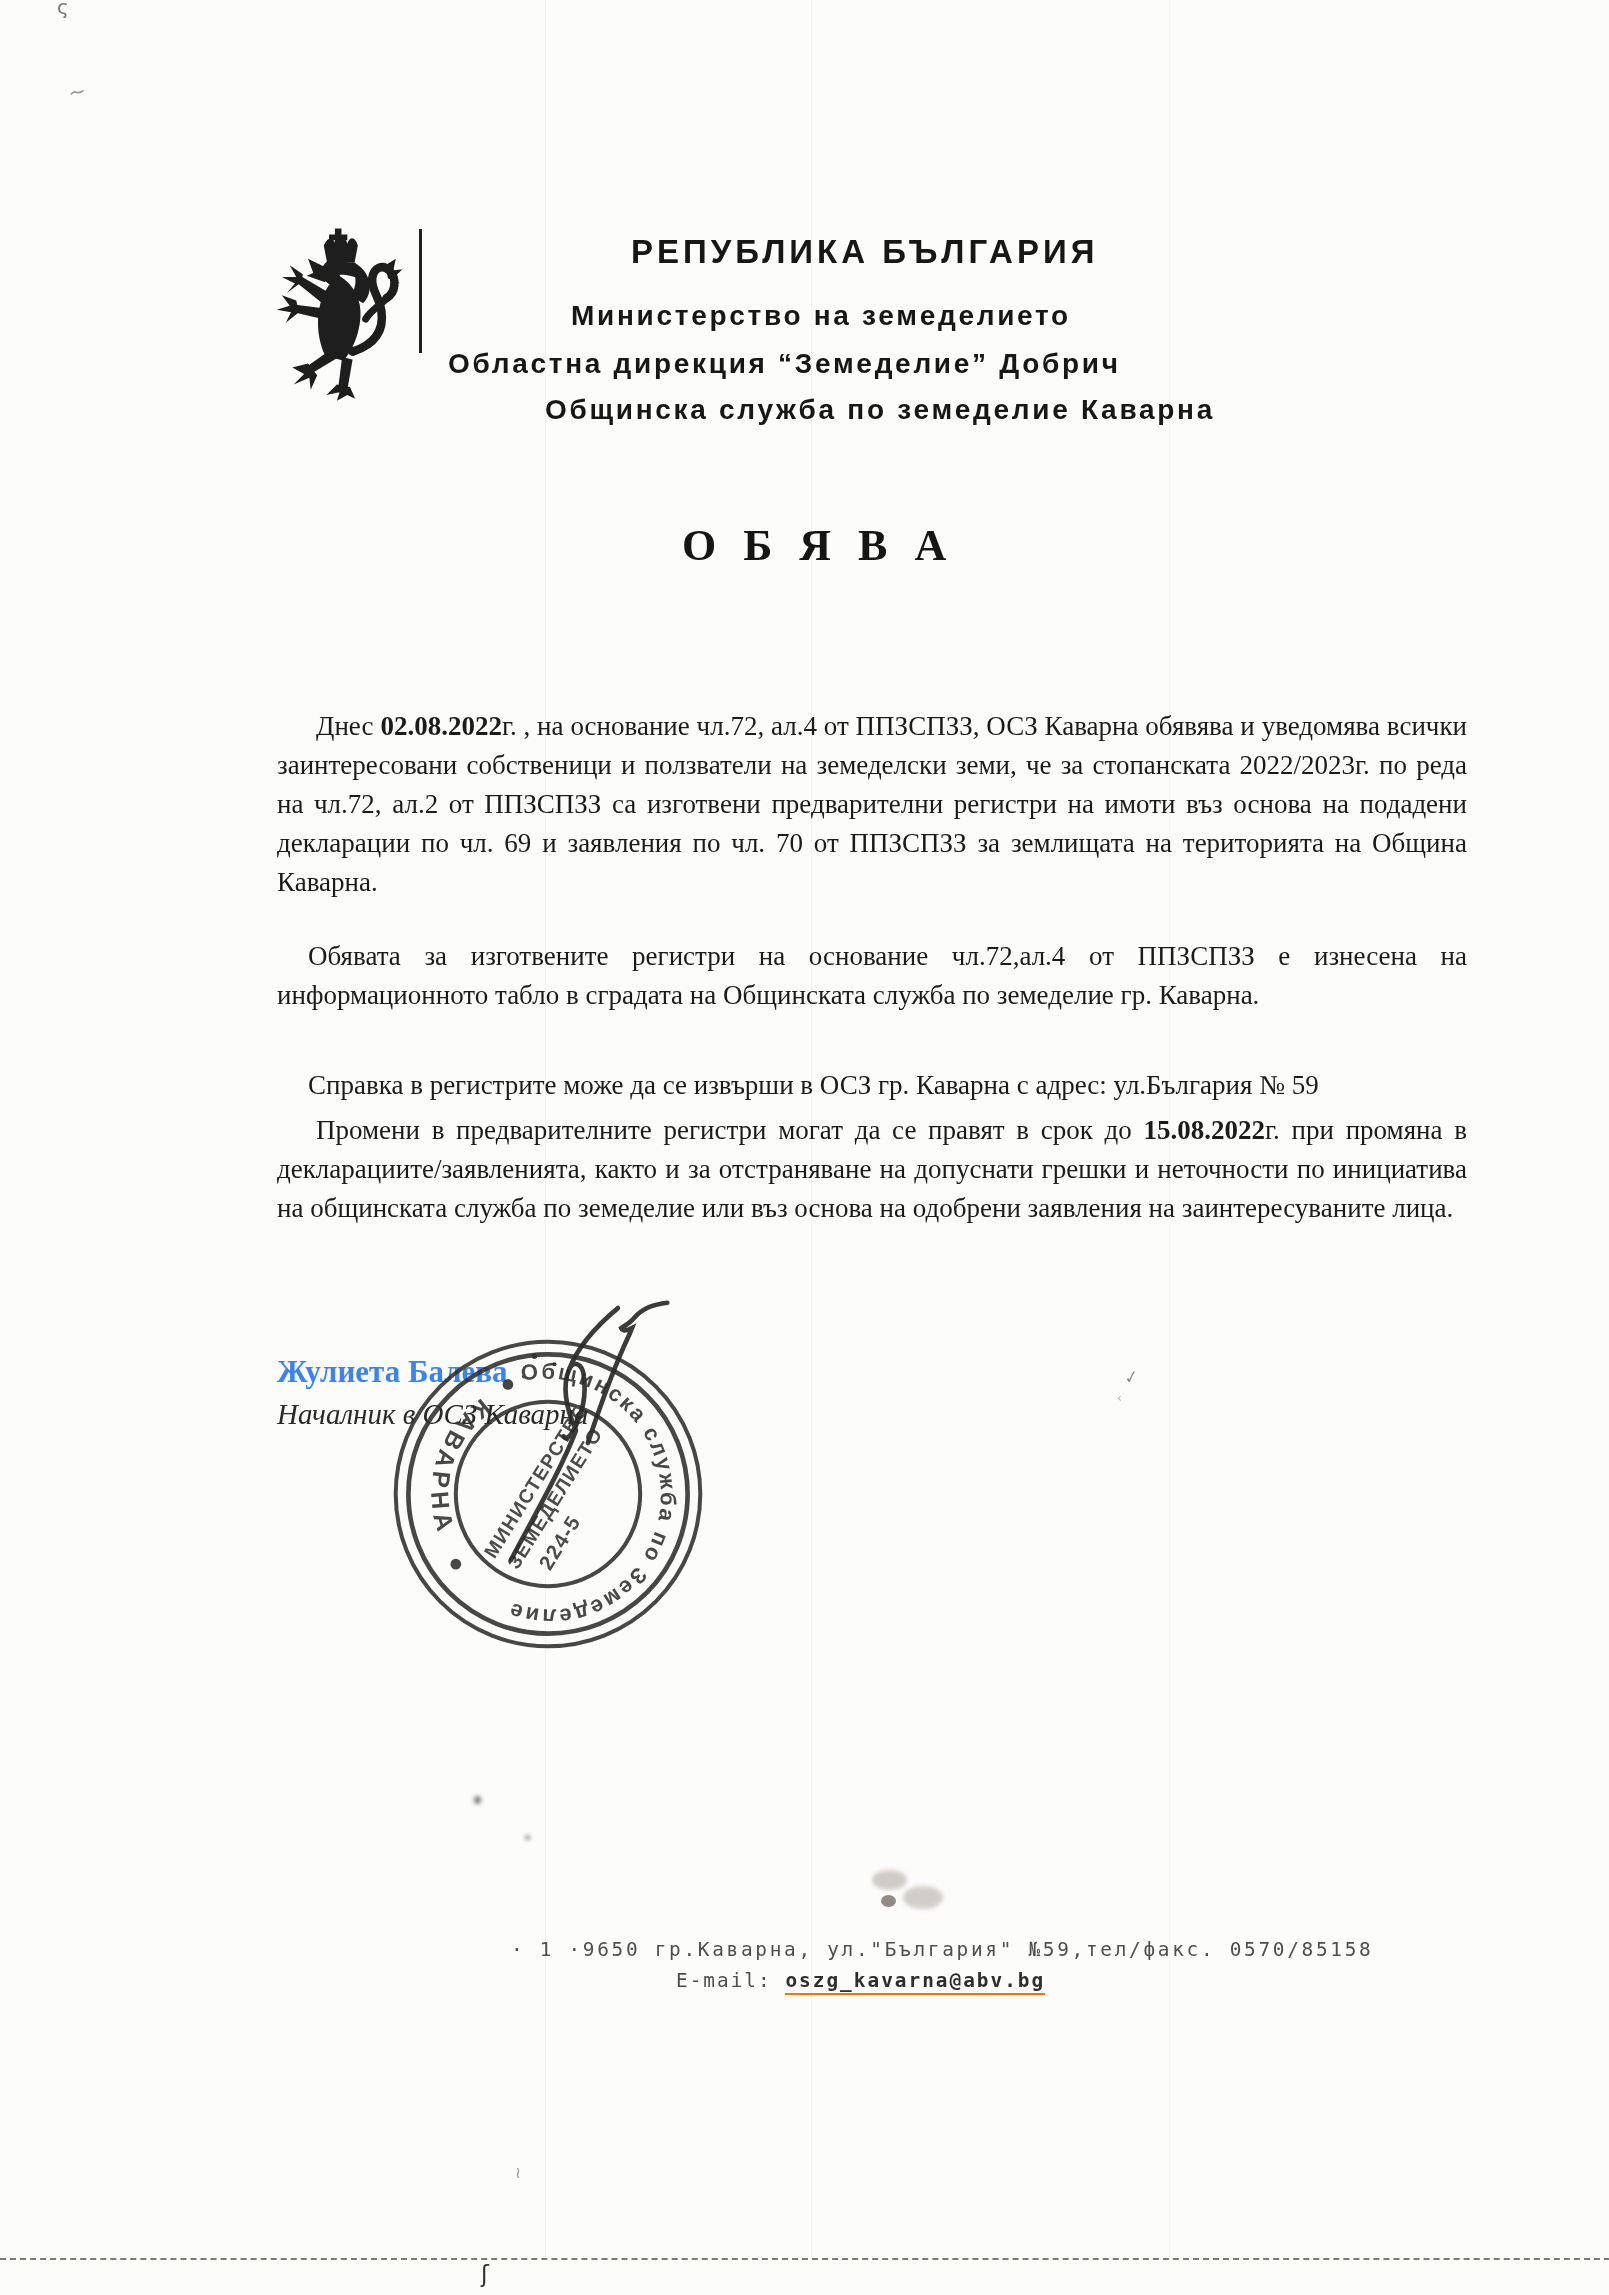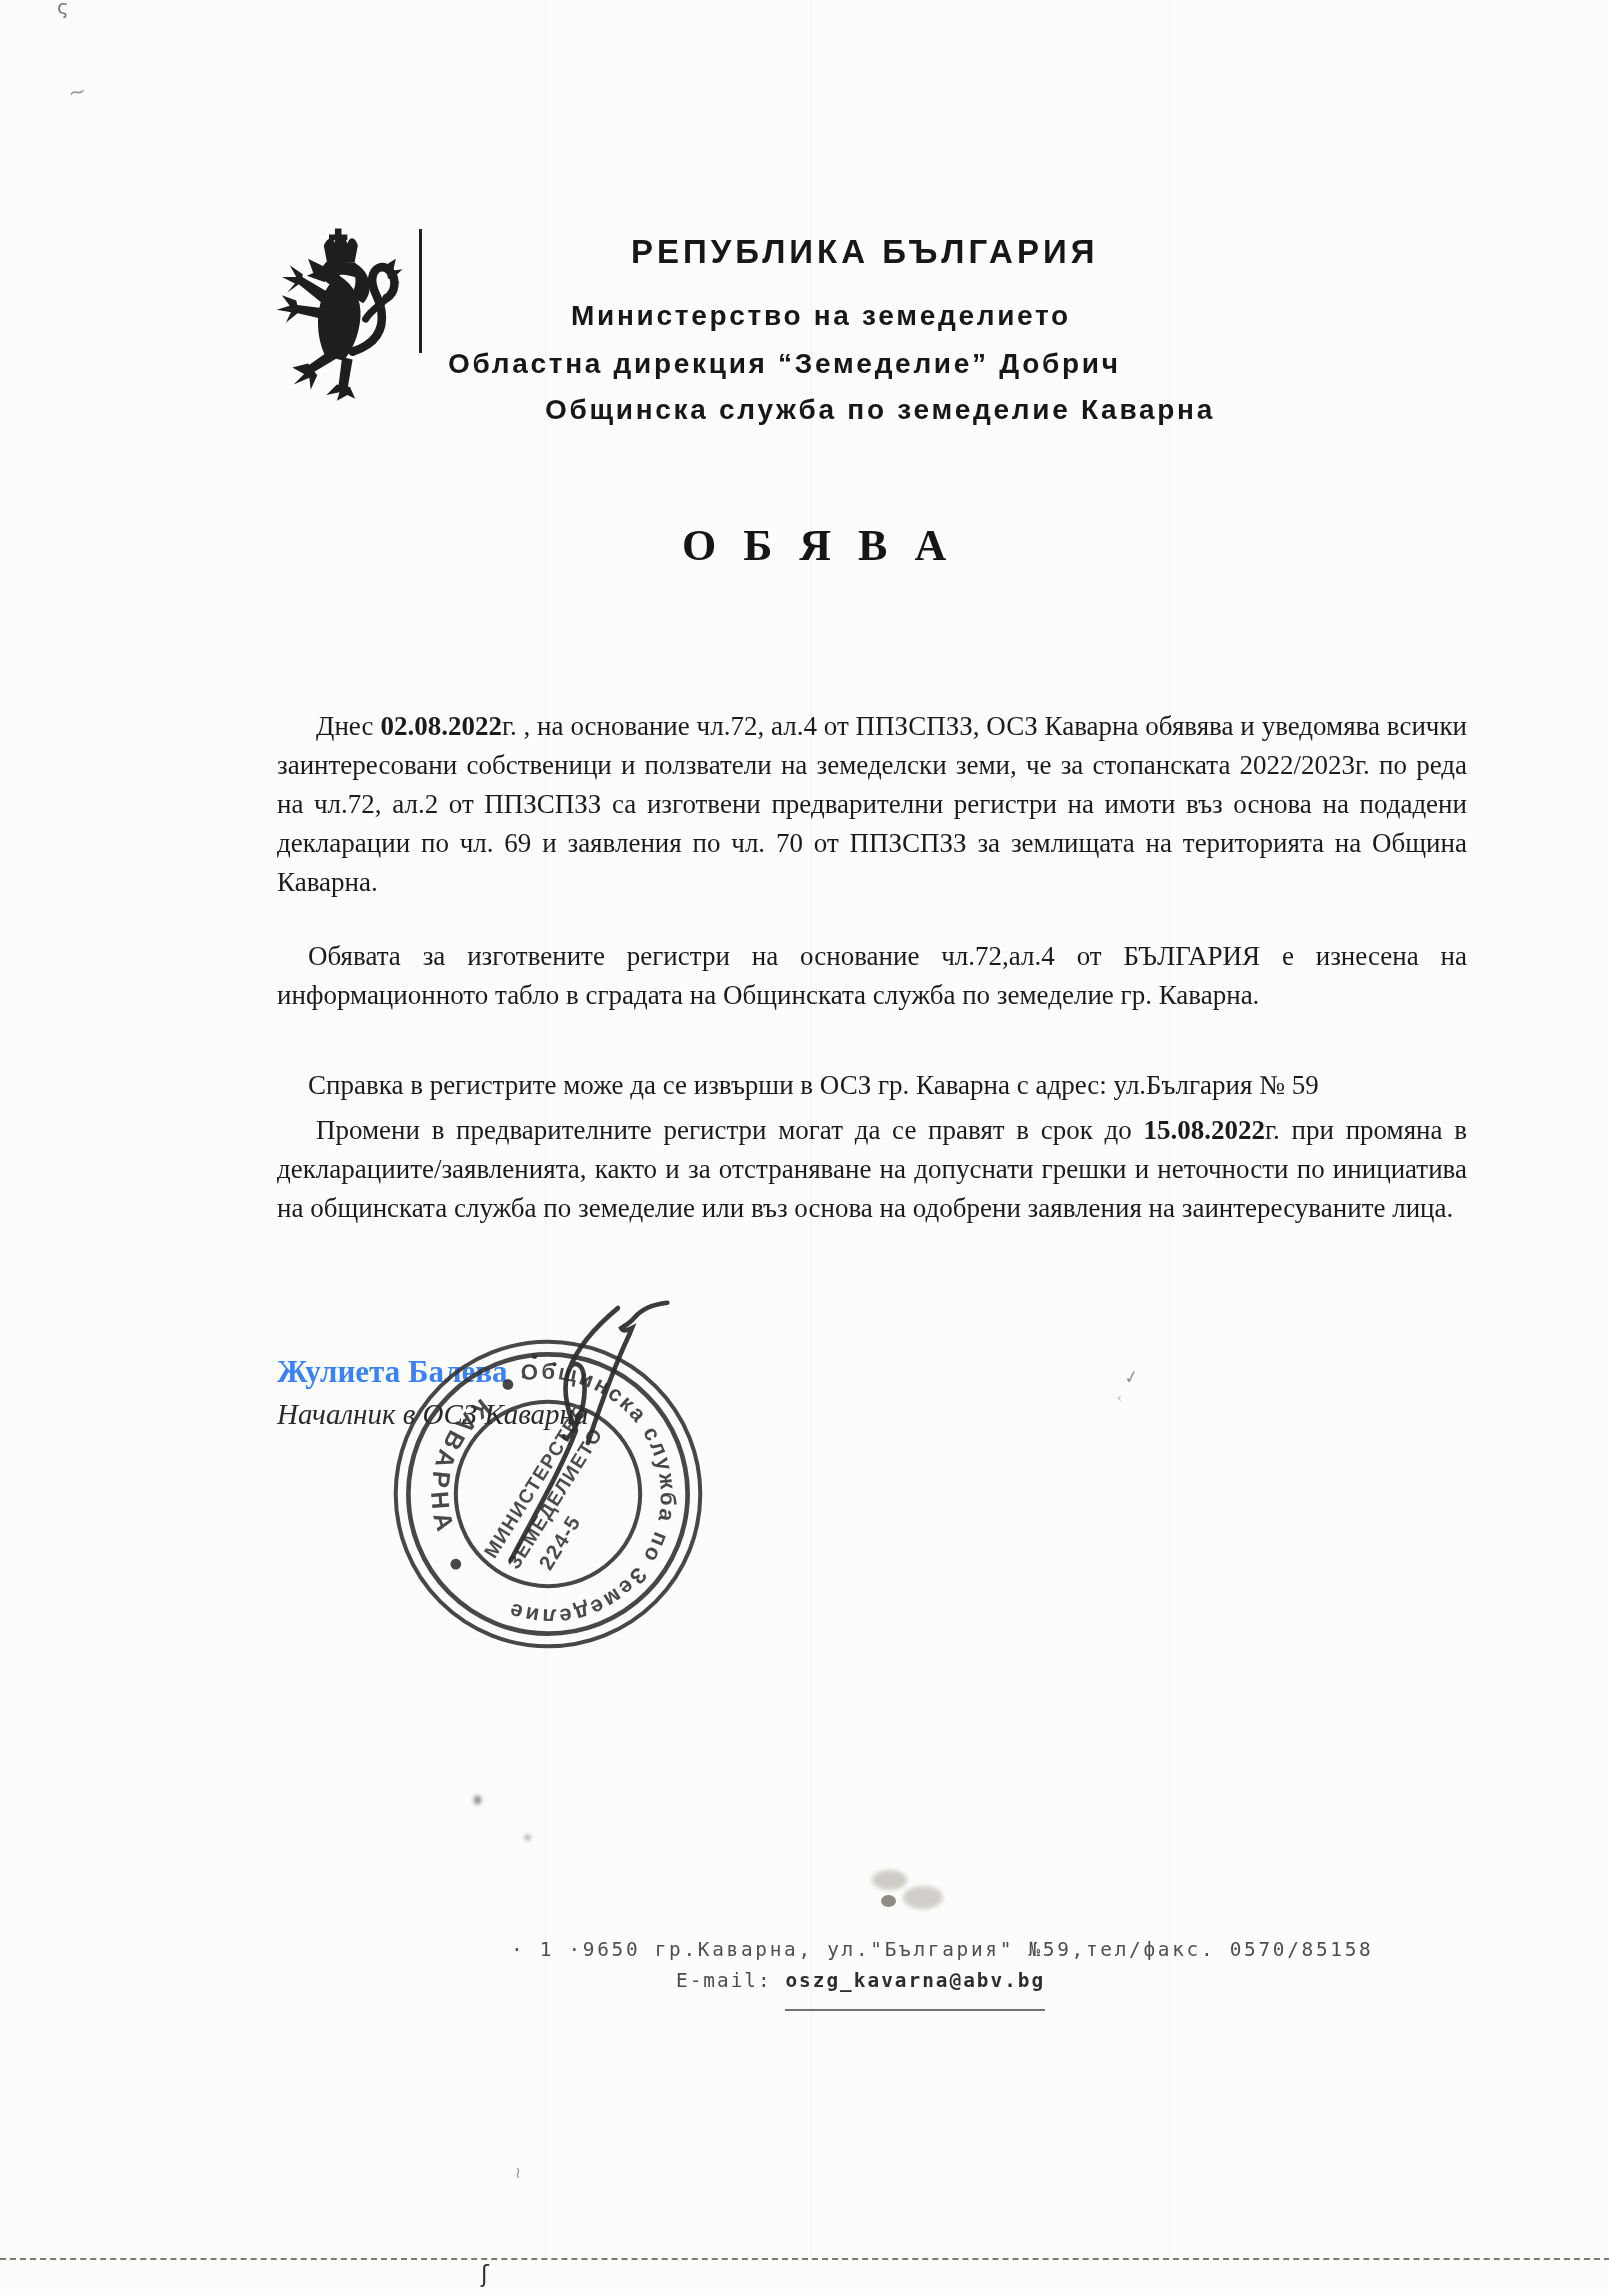--- a/index.html
+++ b/index.html
@@ -30,21 +30,21 @@
   .p4{top:1111px;text-indent:39px;}
   .bd{font-weight:bold;}
   
   .sig-name{position:absolute;left:277px;top:1354px;font-size:31px;font-weight:bold;color:#3b82f6;white-space:nowrap;}
   .sig-role{position:absolute;left:277px;top:1398px;font-size:29px;font-style:italic;color:#2a2a2a;white-space:nowrap;}
   .stamp{position:absolute;left:381px;top:1327px;opacity:.88;}
   .sigstrokes{position:absolute;left:374px;top:1256px;}
   
   .footer1{position:absolute;left:511px;top:1938px;font-family:"DejaVu Sans Mono",monospace;font-size:19.4px;letter-spacing:2.7px;color:#4e4e4e;white-space:nowrap;}
   .footer2{position:absolute;left:676px;top:1969px;font-family:"DejaVu Sans Mono",monospace;font-size:19.4px;letter-spacing:2px;color:#4e4e4e;white-space:nowrap;}
-  .email{font-weight:bold;color:#2e2e2e;border-bottom:2px solid #737373;padding-bottom:17px;}
+  .email{font-weight:bold;color:#2e2e2e;border-bottom:2px solid #f97316;padding-bottom:1px;}
 </style>
 </head>
 <body>
 
 <div class="page">
 
   <div class="vline" style="left:545px"></div>
   <div class="vline" style="left:811px"></div>
   <div class="vline" style="left:1169px;border-left-color:#efeee9"></div>
   <div class="hline"></div>
@@ -73,21 +73,21 @@
   <div class="vbar"></div>
 
   <div class="hdr hdr1">РЕПУБЛИКА БЪЛГАРИЯ</div>
   <div class="hdr hdr2">Министерство на земеделието</div>
   <div class="hdr hdr3">Областна дирекция “Земеделие” Добрич</div>
   <div class="hdr hdr4">Общинска служба по земеделие Каварна</div>
 
   <div class="doc-title">О Б Я В А</div>
 
   <p class="body-p p1"><span>Днес </span><span class="bd">02.08.2022</span><span>г. , на основание чл.72, ал.4 от ППЗСПЗЗ, ОСЗ Каварна обявява и уведомява всички заинтересовани собственици и ползватели на земеделски земи, че за стопанската 2022/2023г. по реда на чл.72, ал.2 от ППЗСПЗЗ са изготвени предварителни регистри на имоти въз основа на подадени декларации по чл. 69 и заявления по чл. 70 от ППЗСПЗЗ за землищата на територията на Община Каварна.</span></p>
-  <p class="body-p p2">Обявата за изготвените регистри на основание чл.72,ал.4 от БЪЛГАРИЯ е изнесена на информационното табло в сградата на Общинската служба по земеделие гр. Каварна.</p>
+  <p class="body-p p2">Обявата за изготвените регистри на основание чл.72,ал.4 от ППЗСПЗЗ е изнесена на информационното табло в сградата на Общинската служба по земеделие гр. Каварна.</p>
   <p class="body-p p3">Справка в регистрите може да се извърши в ОСЗ  гр. Каварна с адрес: ул.България № 59</p>
   <p class="body-p p4"><span>Промени в предварителните регистри могат да се правят в срок до </span><span class="bd">15.08.2022</span><span>г. при промяна в декларациите/заявленията, както и за отстраняване на допуснати грешки и неточности по инициатива на общинската служба по земеделие или въз основа на одобрени заявления на заинтересуваните лица.</span></p>
 
   <div class="sig-name">Жулиета Балева</div>
   <div class="sig-role">Началник в ОСЗ Каварна</div>
 
   <svg class="stamp" width="334" height="334" viewBox="0 0 500 500">
     <defs>
       <path id="ringPath" d="M 205 82 A 174 174 0 0 1 295 418 A 174 174 0 0 1 205 82"></path>
       <path id="cityPath" d="M 163 99 A 174 174 0 0 0 99 337"></path>

